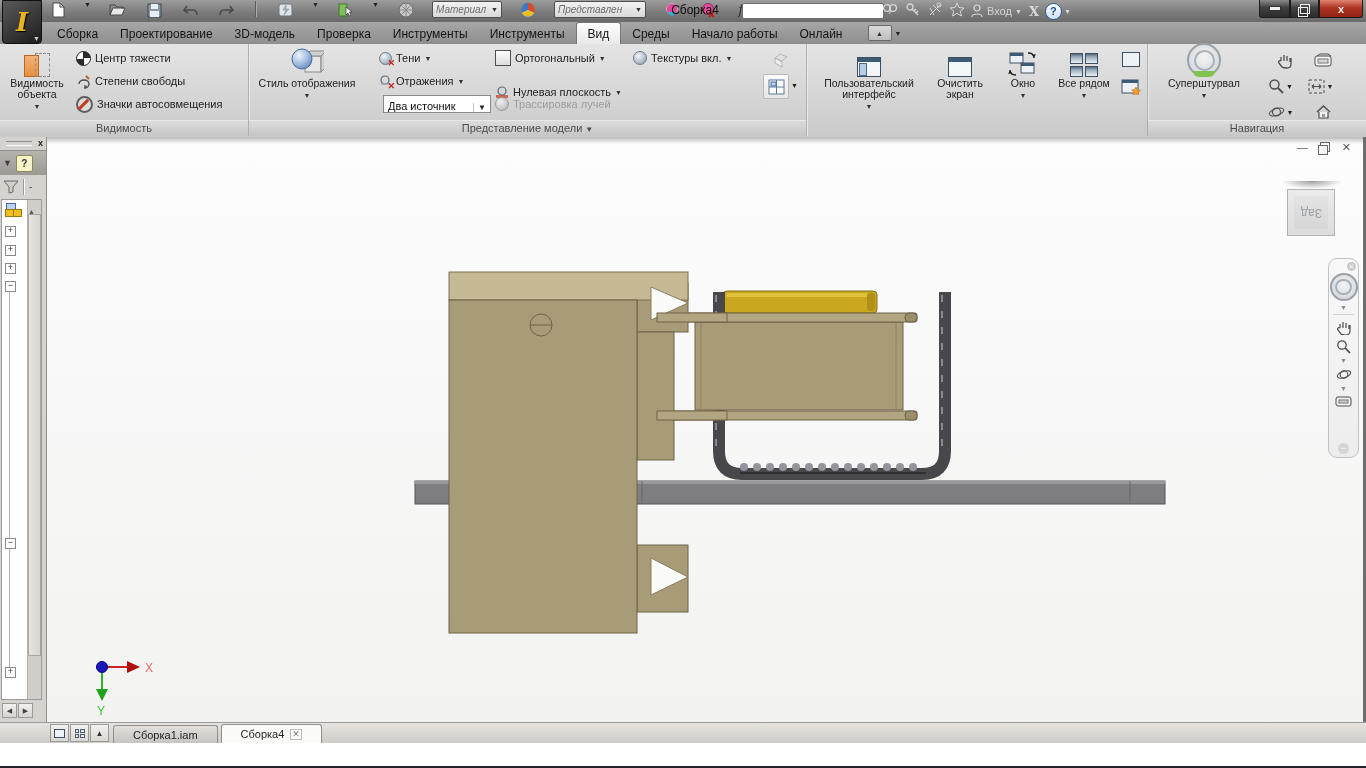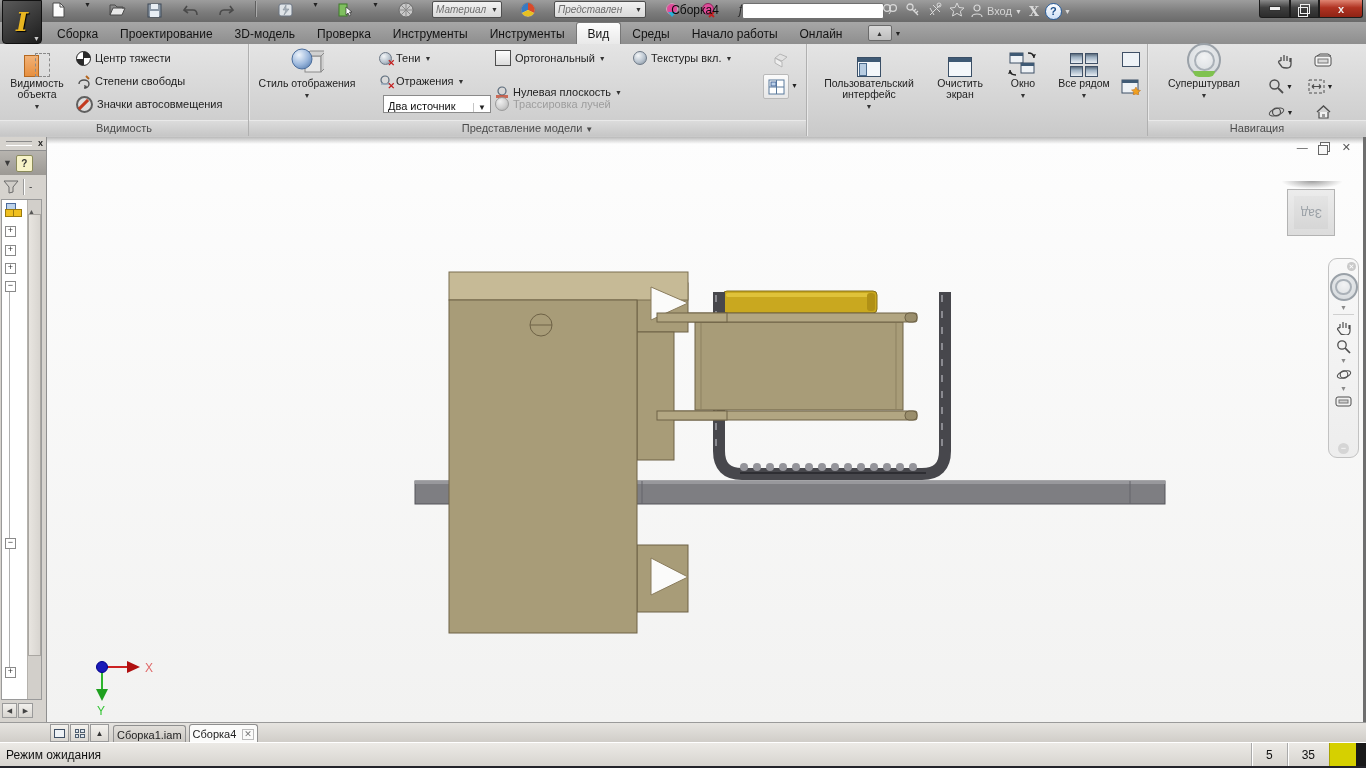--- a/index.html
+++ b/index.html
@@ -162,21 +162,21 @@
     font-size:9px;line-height:10px;text-align:center;}
 
   
   .doctabs{position:absolute;left:0;top:722px;width:1366px;height:20px;background:linear-gradient(#e6e4e0,#cfccc7);
     border-top:1px solid #9a9a9a;display:flex;align-items:flex-end;}
   .dt-tools{display:flex;align-items:center;gap:1px;margin:0 4px 1px 50px;}
   .dt-tool{width:17px;height:16px;border:1px solid #9a9a9a;background:linear-gradient(#f4f2ee,#dad7d2);
     display:flex;align-items:center;justify-content:center;font-size:8px;color:#333;}
   .tile4{width:10px;height:9px;display:grid;grid-template-columns:1fr 1fr;gap:1px;}
   .tile4 span{border:1px solid #4e5e70;background:#dfe7ef;}
-  .dtab{height:17px;padding:0 3px;display:flex;align-items:center;gap:6px;font-size:11px;color:#222;
+  .dtab{height:17px;padding:0 19px;display:flex;align-items:center;gap:6px;font-size:11px;color:#222;
     border:1px solid #8f8f8f;border-bottom:none;border-radius:3px 3px 0 0;background:linear-gradient(#e2dfda,#c8c5c0);margin-right:3px;}
   .dtab.active{background:#fbfbfa;height:18px;}
   .dtab .tx{font-size:9px;color:#777;border:1px solid #bbb;padding:0 1px;line-height:9px;}
 
   
   .statusbar{position:absolute;left:0;top:742px;width:1366px;height:24px;background:linear-gradient(#eceae6,#d6d3ce);
     border-top:1px solid #fff;display:flex;align-items:center;font-size:12px;color:#111;}
   .sb-left{padding-left:6px;}
   .sb-right{margin-left:auto;display:flex;align-items:center;height:100%;}
   .sb-cell{height:100%;display:flex;align-items:center;justify-content:center;border-left:1px solid #aaa;
@@ -766,24 +766,15 @@
     </span>
     <span class="dtab">
       <span>Сборка1.iam</span>
     </span>
     <span class="dtab active">
       <span>Сборка4</span>
       <span class="tx">✕</span>
     </span>
   </div>
 
-  <div class="statusbar">
-    <span class="sb-left">Режим ожидания</span>
-    <span class="sb-right">
-      <span class="sb-cell">5</span>
-      <span class="sb-cell">35</span>
-      <span class="sb-ind"></span>
-      <span class="sb-corner"></span>
-    </span>
-  </div>
   <div class="frame-bottom"></div>
 
 </div>
 
 </body></html>

